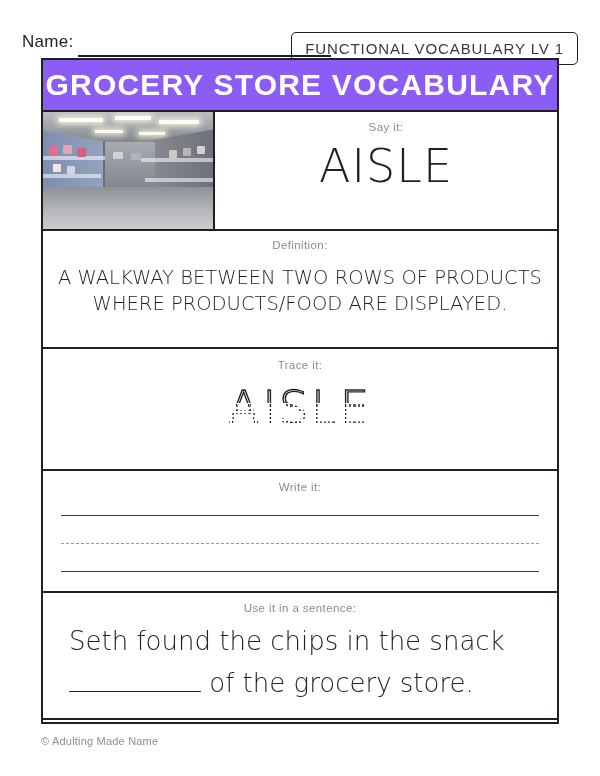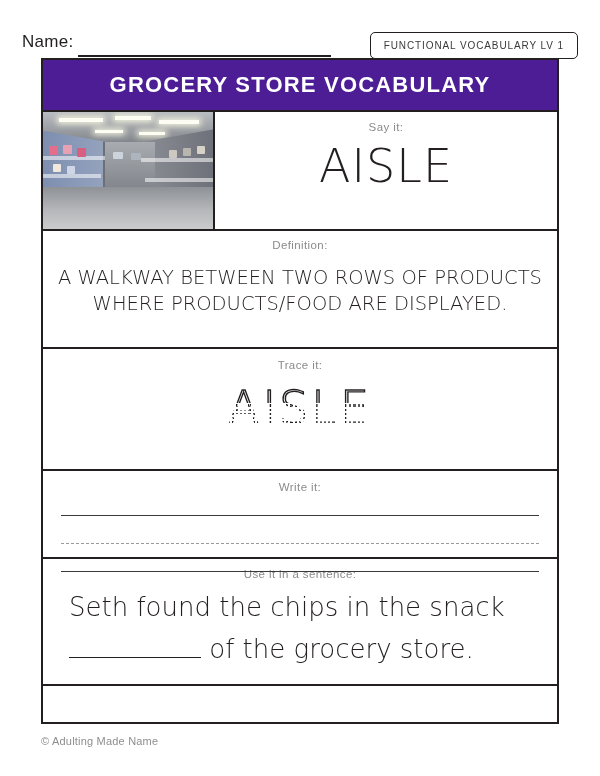--- a/index.html
+++ b/index.html
@@ -39,48 +39,48 @@
     width: 253px;
     border-bottom: 2px solid #231f20;
   }
   .lv-badge {
     position: absolute;
     right: 22px;
     top: 18px;
     border: 1.5px solid #231f20;
     border-radius: 5px;
     padding: 7px 13px 7px 13px;
-    font-size: 10px;
+    font-size: 15px;
     letter-spacing: .9px;
     color: #3a3a3a;
     white-space: nowrap;
     text-align: center;
   }
 
   
   .sheet {
     position: absolute;
     left: 41px;
     top: 58px;
     width: 518px;
     height: 666px;
     border: 2px solid #231f20;
     box-sizing: border-box;
     background: #fff;
   }
 
   .title-bar {
     height: 50px;
-    background: #4c1d95;
+    background: #8b5cf6;
     color: #ffffff;
     display: flex;
     align-items: center;
     justify-content: center;
     letter-spacing: 1.2px;
-    font-size: 22px;
+    font-size: 30px;
     font-weight: bold;
     border-bottom: 2px solid #231f20;
   }
 
   
   .say-row {
     display: flex;
     height: 119px;
     border-bottom: 2px solid #231f20;
     box-sizing: border-box;
@@ -196,21 +196,21 @@
     transform: translateX(-50%);
     width: 250px;
     height: 56px;
     background-image: repeating-linear-gradient(90deg, #fff 0 2px, rgba(255,255,255,0) 2px 4.2px),
                       repeating-linear-gradient(0deg, #fff 0 2px, rgba(255,255,255,0) 2px 4.2px);
     pointer-events: none;
   }
 
   
   .write-row {
-    height: 88px;
+    height: 122px;
     border-bottom: 2px solid #231f20;
     box-sizing: border-box;
     text-align: center;
     padding-top: 10px;
     position: relative;
   }
   .wline {
     position: absolute;
     left: 18px;
     width: 478px;

